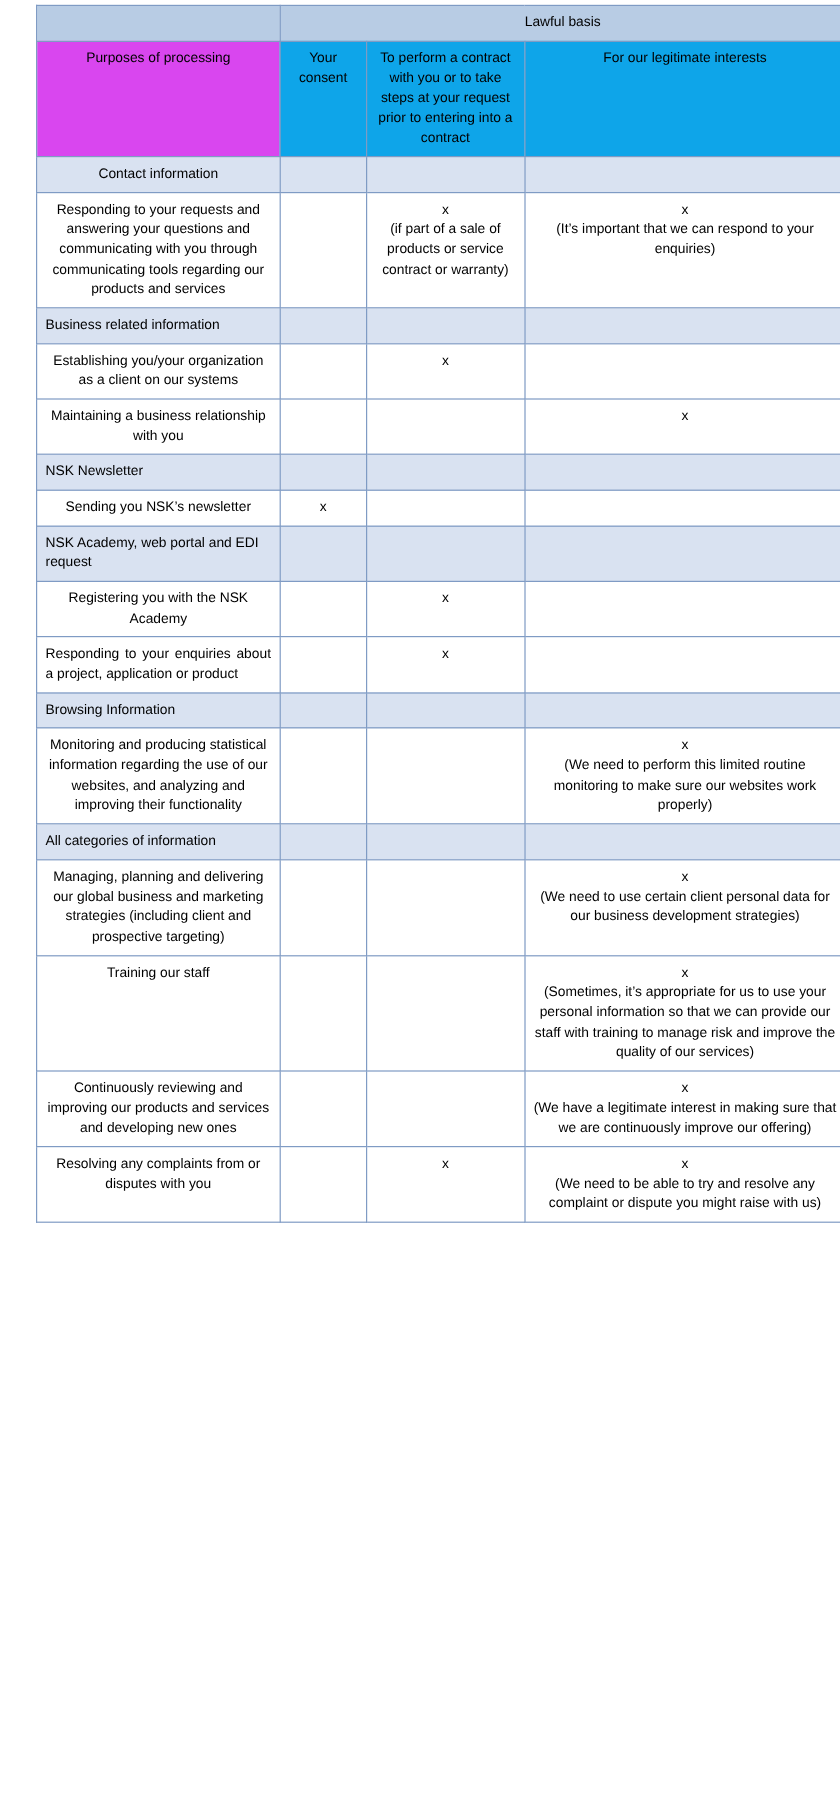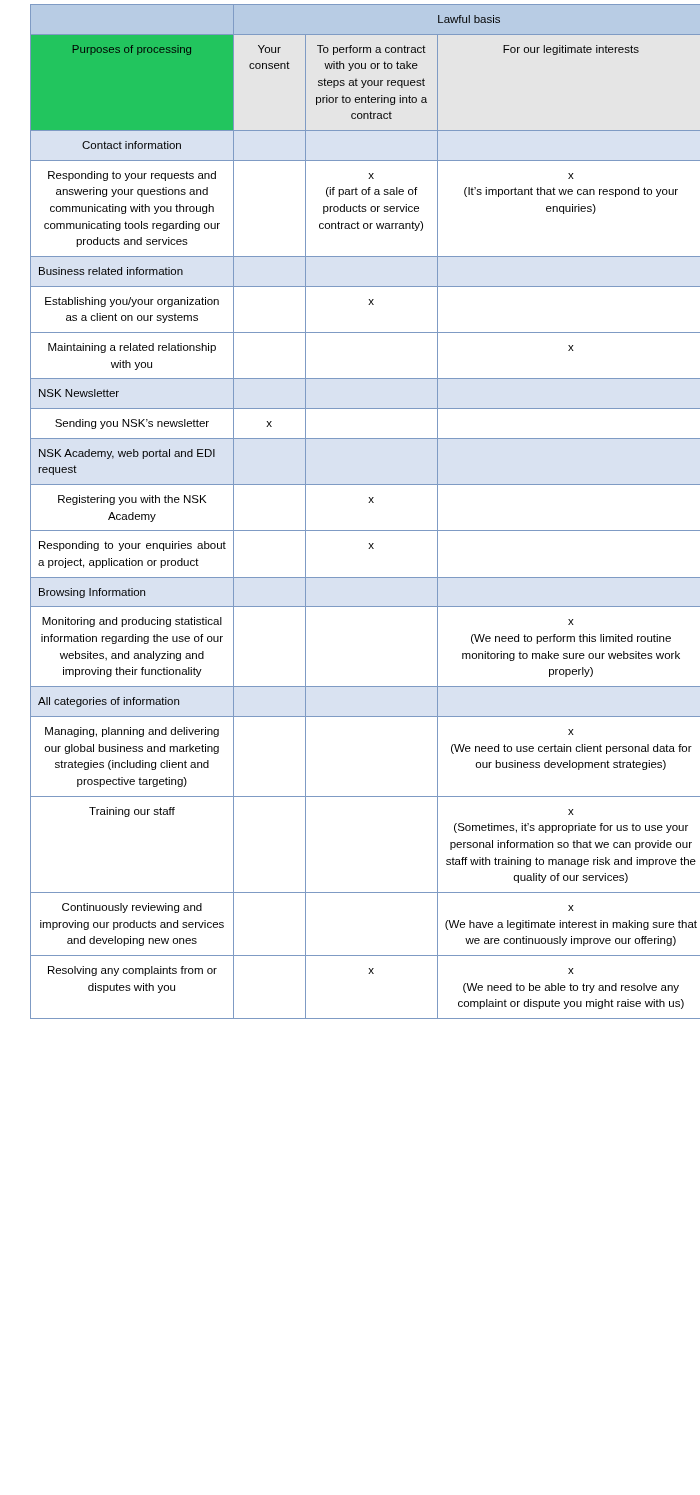--- a/index.html
+++ b/index.html
@@ -37,29 +37,29 @@
   .col-legit   { width: 253px; }
 
   .hdr-top {
     background: #b8cce4;
     text-align: center;
     font-weight: bold;
     font-size: 11.5px;
     padding: 6px 4px;
   }
   .hdr-cell {
-    background: #e5e5e5;
+    background: #0ea5e9;
     text-align: center;
     font-weight: bold;
     vertical-align: middle;
     font-size: 11.5px;
     padding: 8px 6px;
   }
   .hdr-purpose {
-    background: #22c55e;
+    background: #d946ef;
     text-align: center;
     font-weight: bold;
     vertical-align: middle;
     font-size: 11.5px;
   }
   .section-row td {
     background: #d9e2f1;
     font-weight: bold;
     font-size: 11.5px;
     vertical-align: middle;
@@ -137,21 +137,21 @@
         </tr>
         <tr>
           <td class="purpose-cell">Establishing you/your organization as a client on our systems</td>
           <td class="cell-x"></td>
           <td class="cell-x">
             <span class="mark">x</span>
           </td>
           <td class="cell-x"></td>
         </tr>
         <tr>
-          <td class="purpose-cell">Maintaining a related relationship with you</td>
+          <td class="purpose-cell">Maintaining a business relationship with you</td>
           <td class="cell-x"></td>
           <td class="cell-x"></td>
           <td class="cell-x">
             <span class="mark">x</span>
           </td>
         </tr>
         <tr class="section-row">
           <td class="section-label">NSK Newsletter</td>
           <td class="empty-cell"></td>
           <td class="empty-cell"></td>

